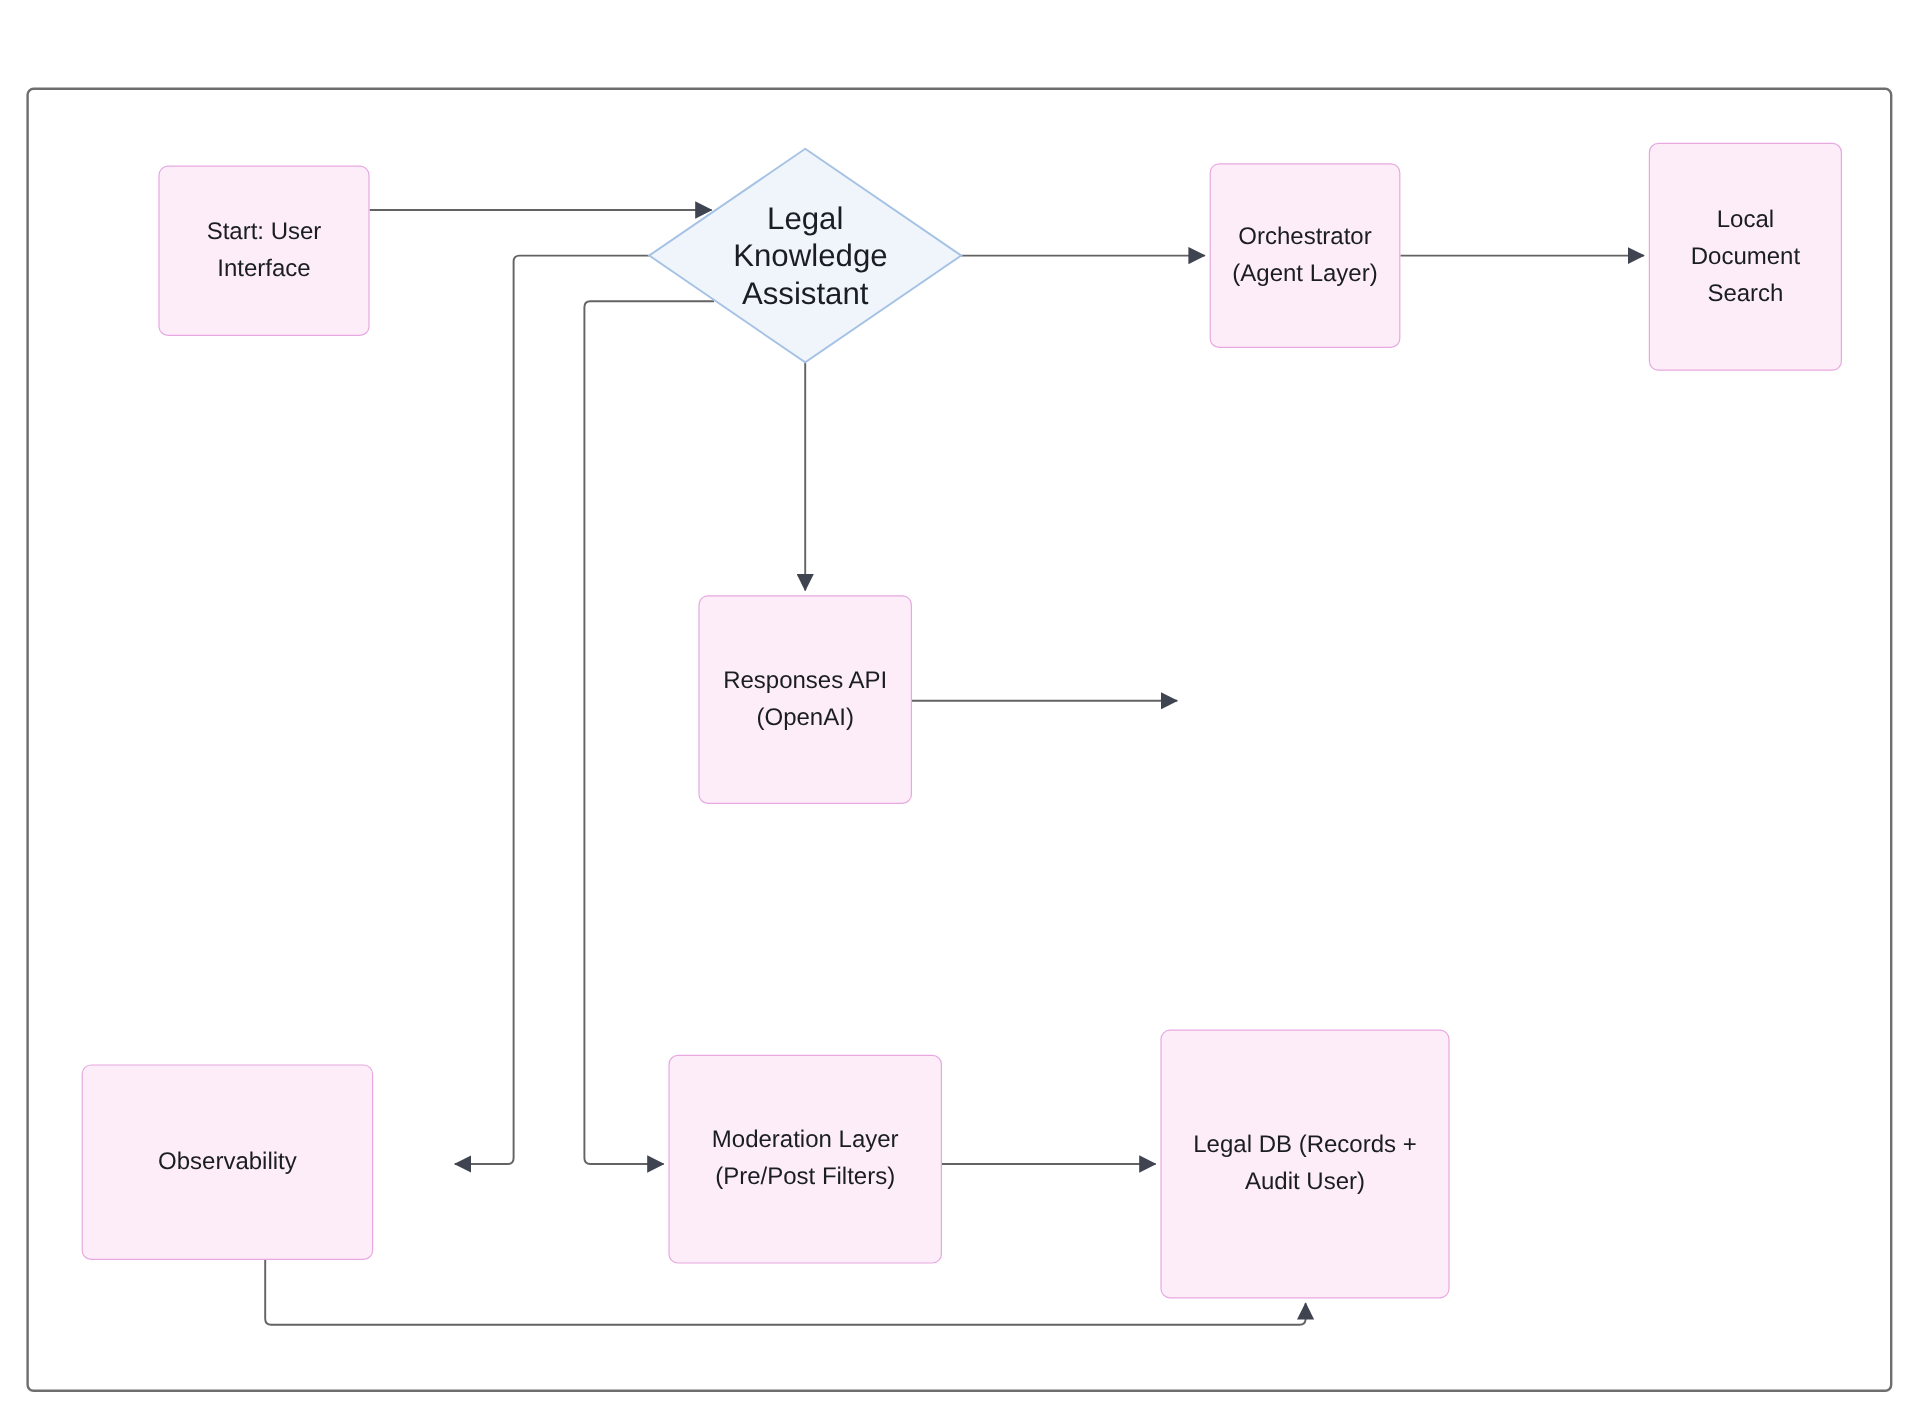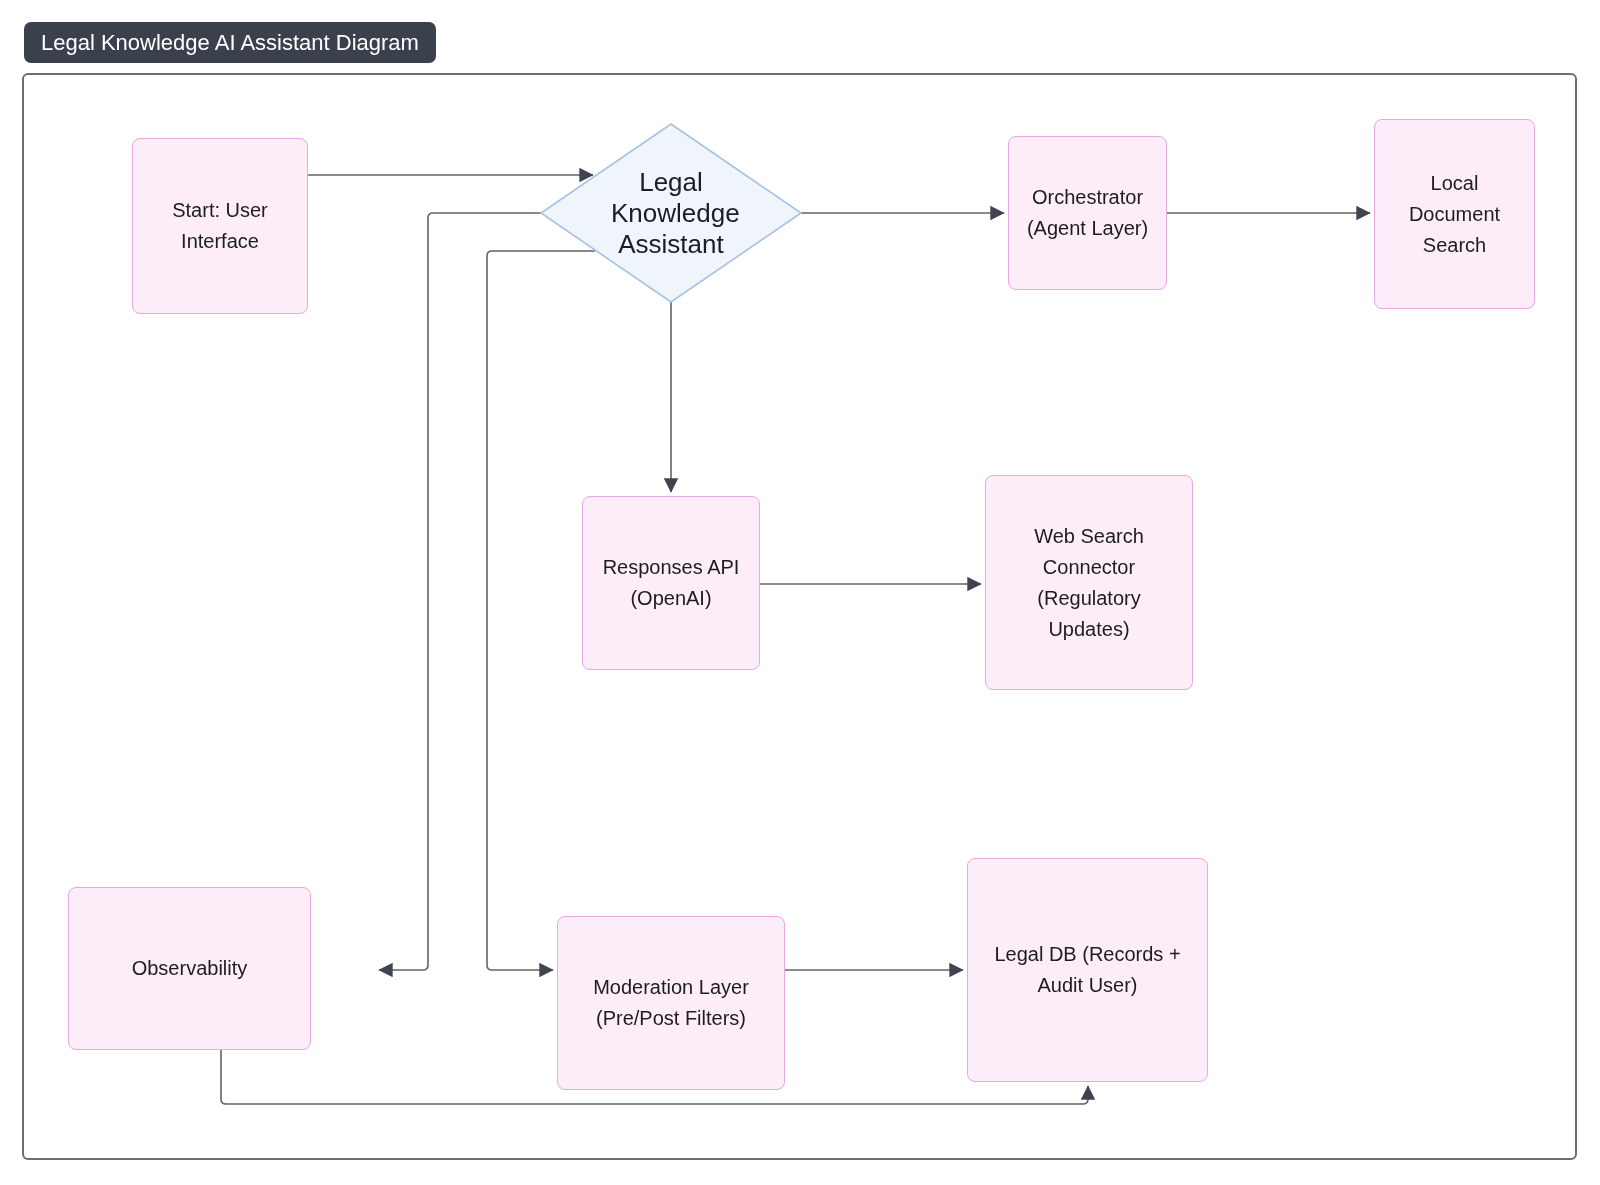--- a/index.html
+++ b/index.html
@@ -38,47 +38,44 @@
     background:var(--node-fill);border:1.5px solid var(--node-border);
     border-radius:8px;display:flex;align-items:center;justify-content:center;
     text-align:center;font-size:20px;line-height:31px;color:var(--text);
   }
   .node .lbl{display:block;}
   .decision-label{
     position:absolute;z-index:4;display:flex;align-items:center;justify-content:center;
     text-align:center;font-size:26px;line-height:31px;color:var(--text);background:transparent;
   }
   
-  .n-start{left:132px;top:138px;width:176px;height:176px;}
+  .n-start{left:132px;top:138px;width:176px;height:142px;}
   .n-start .lbl{width:130px;}
   .n-orchestrator{left:1008px;top:136px;width:159px;height:154px;}
   .n-orchestrator .lbl{width:135px;}
   .n-local-search{left:1374px;top:119px;width:161px;height:190px;}
   .n-local-search .lbl{width:105px;}
   .n-responses-api{left:582px;top:496px;width:178px;height:174px;}
   .n-responses-api .lbl{width:150px;}
   .n-web-search{left:985px;top:475px;width:208px;height:215px;}
   .n-web-search .lbl{width:130px;}
   .n-observability{left:68px;top:887px;width:243px;height:163px;}
   .n-observability .lbl{width:280px;}
-  .n-moderation{left:557px;top:879px;width:228px;height:174px;margin-top:37px;}
+  .n-moderation{left:557px;top:879px;width:228px;height:174px;}
   .n-moderation .lbl{width:185px;}
   .n-legal-db{left:967px;top:858px;width:241px;height:224px;}
   .n-legal-db .lbl{width:205px;}
   .d-assistant{left:591px;top:150px;width:160px;height:126px;}
   .d-assistant .lbl{width:120px;}
 </style>
 </head>
 <body>
 
 <div class="stage">
 
-  <div class="title-badge">
-    <span>Legal Knowledge AI Assistant Diagram</span>
-  </div>
 
   <div class="canvas"></div>
 
   <svg class="wires" viewBox="0 0 1600 1185">
     <defs>
       <marker id="arrow" viewBox="0 0 10 10" refX="9.5" refY="5" markerWidth="9" markerHeight="9" orient="auto-start-reverse">
         <path d="M 0 0 L 10 5 L 0 10 z" fill="var(--arrowhead)"></path>
       </marker>
     </defs>
 
@@ -108,23 +105,20 @@
   </div>
 
   <div class="node n-local-search">
     <span class="lbl">Local Document Search</span>
   </div>
 
   <div class="node n-responses-api">
     <span class="lbl">Responses API (OpenAI)</span>
   </div>
 
-  <div class="node n-web-search">
-    <span class="lbl">Web Search Connector (Regulatory Updates)</span>
-  </div>
 
   <div class="node n-observability">
     <span class="lbl">Observability</span>
   </div>
 
   <div class="node n-moderation">
     <span class="lbl">Moderation Layer (Pre/Post Filters)</span>
   </div>
 
   <div class="node n-legal-db">

